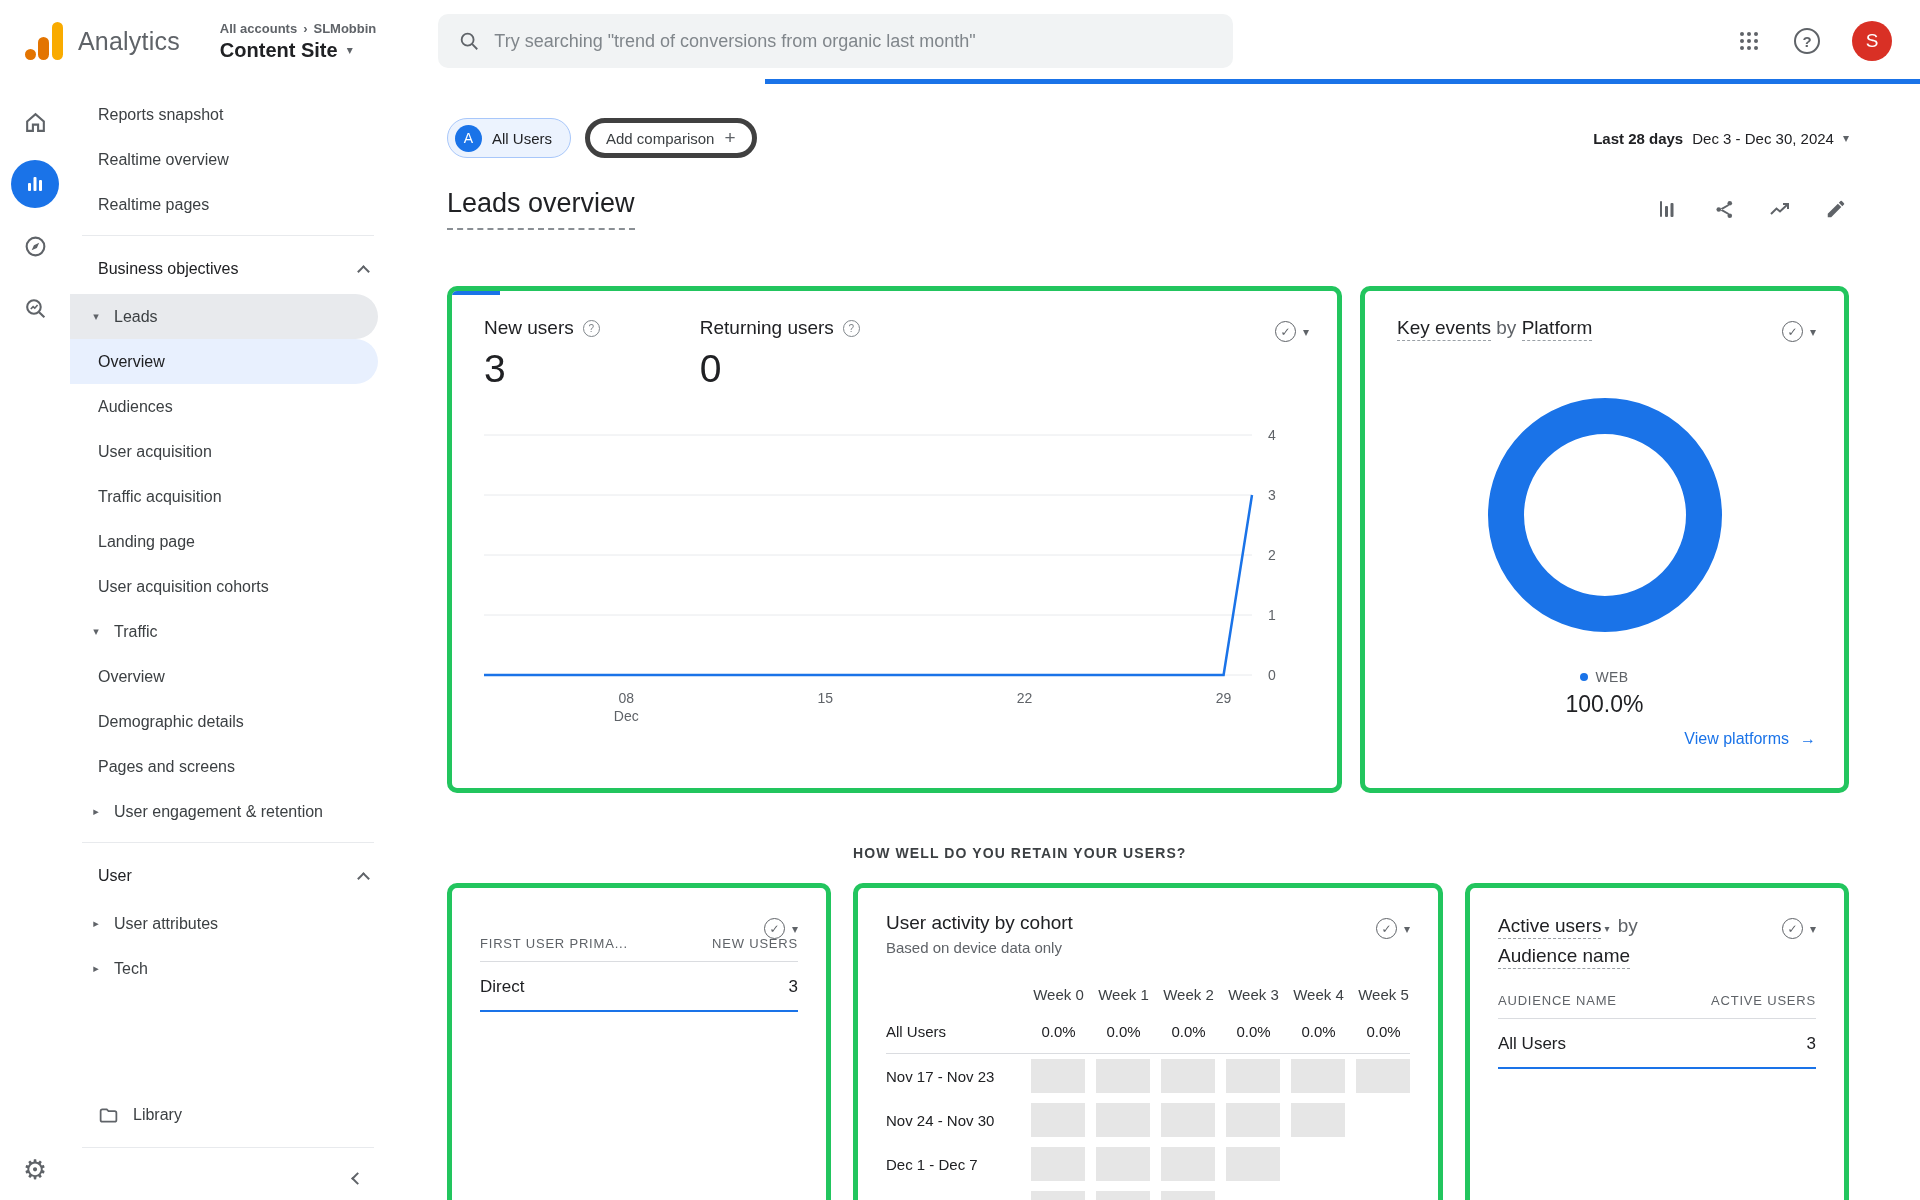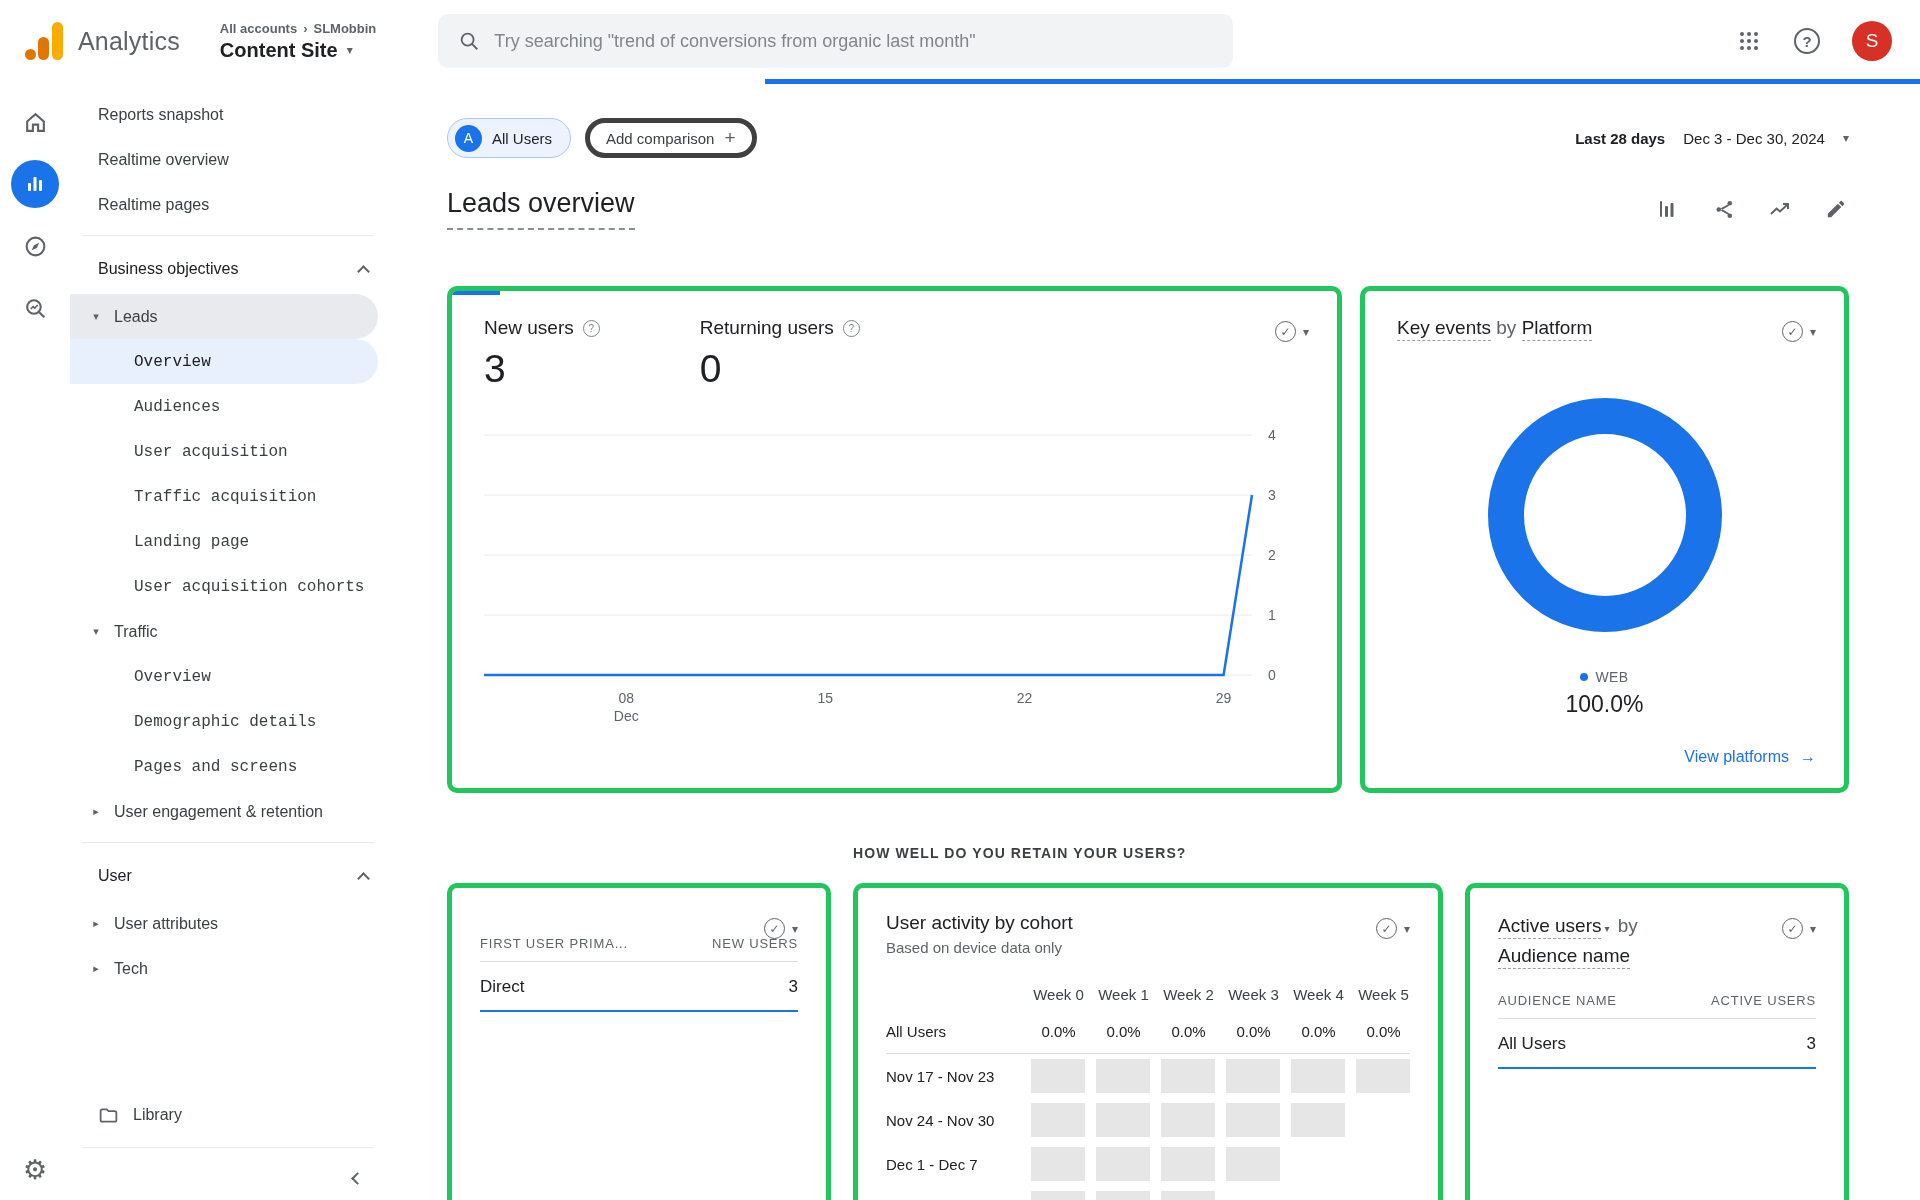--- a/index.html
+++ b/index.html
@@ -33,41 +33,41 @@
   .rail{width:70px;display:flex;flex-direction:column;align-items:center;padding-top:16px;gap:14px;position:relative;flex:none;}
   .rail-item{width:48px;height:48px;display:flex;align-items:center;justify-content:center;border-radius:50%;cursor:pointer;}
   .rail-item.active{background:#1a73e8;}
   .rail-gear{position:absolute;bottom:16px;font-size:27px;color:#5f6368;cursor:pointer;line-height:1;}
 
   
   .sidebar{width:360px;flex:none;display:flex;flex-direction:column;padding-top:10px;font-size:16px;}
   .sidebar hr{border:none;border-top:1px solid #e8eaed;margin:8px 56px 8px 12px;}
   .nav-item{height:45px;display:flex;align-items:center;padding-left:28px;color:#3c4043;border-radius:0 23px 23px 0;margin-right:52px;cursor:pointer;gap:10px;white-space:nowrap;}
   .nav-item.parent{padding-left:18px;}
-  .nav-item.child{padding-left:64px;font-family:Liberation Mono, monospace;}
+  .nav-item.child{padding-left:28px;}
   .tri{font-size:11px;color:#5f6368;width:16px;text-align:center;flex:none;}
   .nav-item.gray{background:#e8eaed;}
   .nav-item.selected{background:#e8f0fe;font-weight:500;color:#202124;}
   .section-header{height:50px;display:flex;align-items:center;justify-content:space-between;padding:0 62px 0 28px;color:#202124;font-weight:500;cursor:pointer;}
   .chev{width:9px;height:9px;border-right:2px solid #5f6368;border-bottom:2px solid #5f6368;display:inline-block;}
   .chev.up{transform:rotate(-135deg);margin-top:5px;}
   .chev.left{transform:rotate(135deg);}
   .sidebar-spacer{flex:1;}
   .library-row{height:48px;display:flex;align-items:center;gap:14px;padding-left:28px;color:#3c4043;cursor:pointer;}
   .collapse-row{height:44px;display:flex;align-items:center;justify-content:flex-end;padding-right:68px;}
 
   
   .main{flex:1;padding:20px 71px 0 17px;position:relative;overflow:hidden;}
   .controls-row{display:flex;align-items:center;margin-top:16px;}
   .chip{height:40px;border-radius:20px;display:flex;align-items:center;font-size:15px;cursor:pointer;}
   .chip.all-users{border:1px solid #a8c7fa;background:#ecf3fe;padding:0 18px 0 7px;gap:10px;color:#202124;font-weight:500;}
   .chip-avatar{width:27px;height:27px;border-radius:50%;background:#1a73e8;color:#fff;font-size:14px;display:flex;align-items:center;justify-content:center;}
   .chip.add-comparison{border:5px solid #404040;color:#3c4043;margin-left:14px;padding:0 16px;gap:10px;font-weight:500;}
   .plus{font-size:19px;color:#5f6368;}
-  .date-picker{margin-left:auto;display:flex;align-items:center;gap:18px;font-size:15px;cursor:pointer;}
+  .date-picker{margin-left:auto;display:flex;align-items:center;gap:9px;font-size:15px;cursor:pointer;}
   .date-label{font-weight:700;color:#202124;}
   .date-range{color:#202124;}
 
   .title-row{display:flex;align-items:center;margin-top:30px;}
   .page-title{font-size:27px;font-weight:400;color:#202124;display:inline-block;border-bottom:2px dashed #8a8f94;padding-bottom:9px;}
   .title-actions{display:flex;gap:30px;margin-left:auto;align-items:center;}
   .icon-btn{width:26px;height:26px;display:flex;align-items:center;justify-content:center;cursor:pointer;}
 
   .cards-row1{display:flex;gap:18px;margin-top:56px;}
   .card{background:#fff;border:5px solid #22c55e;border-radius:10px;position:relative;}
@@ -84,21 +84,21 @@
   .line-chart-wrap{margin-top:34px;}
   .axis-text{fill:#5f6368;font-size:14px;font-family:"Liberation Sans",sans-serif;}
 
   .ke-title{font-size:19px;color:#202124;}
   .dotted-u{border-bottom:1px dashed #9aa0a6;padding-bottom:2px;}
   .ke-by{color:#5f6368;}
   .donut-wrap{margin-top:56px;display:flex;justify-content:center;}
   .legend-line{margin-top:34px;font-size:14px;color:#5f6368;display:flex;justify-content:center;align-items:center;gap:7px;letter-spacing:.4px;}
   .legend-dot{width:8px;height:8px;background:#1a73e8;border-radius:50%;}
   .legend-value{font-size:23px;color:#202124;text-align:center;margin-top:6px;}
-  .view-link{position:absolute;right:28px;bottom:22px;color:#1a73e8;font-size:16px;font-weight:500;display:flex;gap:11px;align-items:center;cursor:pointer;}
+  .view-link{position:absolute;right:28px;bottom:40px;color:#1a73e8;font-size:16px;font-weight:500;display:flex;gap:11px;align-items:center;cursor:pointer;}
 
   .retention-header{margin:52px 0 0 406px;font-size:14px;font-weight:700;color:#3c4043;letter-spacing:1.1px;}
 
   .cards-row2{display:flex;gap:22px;margin-top:22px;}
   .card-newusers,.card-activeusers{width:384px;height:580px;padding:24px 28px;}
   .card-cohort{width:590px;height:580px;padding:24px 28px;}
   .dim-title{font-size:19px;color:#202124;line-height:27px;}
   .dim-caret{font-size:10px;color:#5f6368;margin:0 3px;}
   .table-head{display:flex;justify-content:space-between;margin-top:24px;padding-bottom:10px;border-bottom:1px solid #dadce0;font-size:13px;color:#5f6368;letter-spacing:.8px;}
   .table-row{display:flex;justify-content:space-between;padding:15px 0 13px;border-bottom:2px solid #1a73e8;font-size:17px;color:#202124;align-items:center;}

